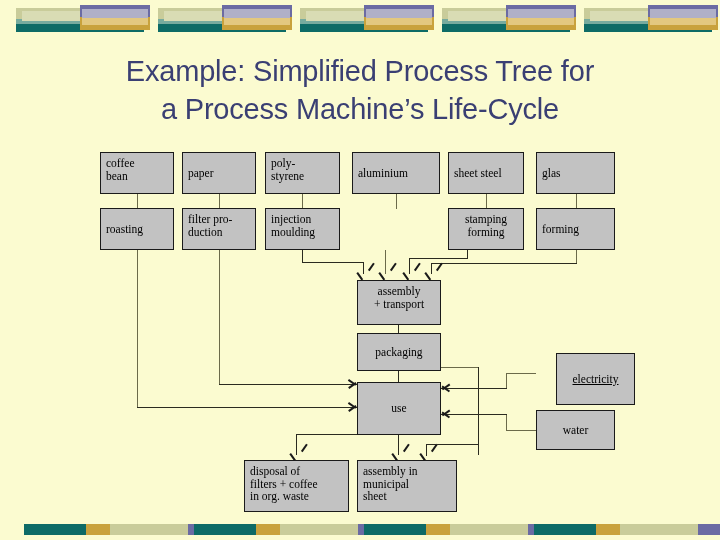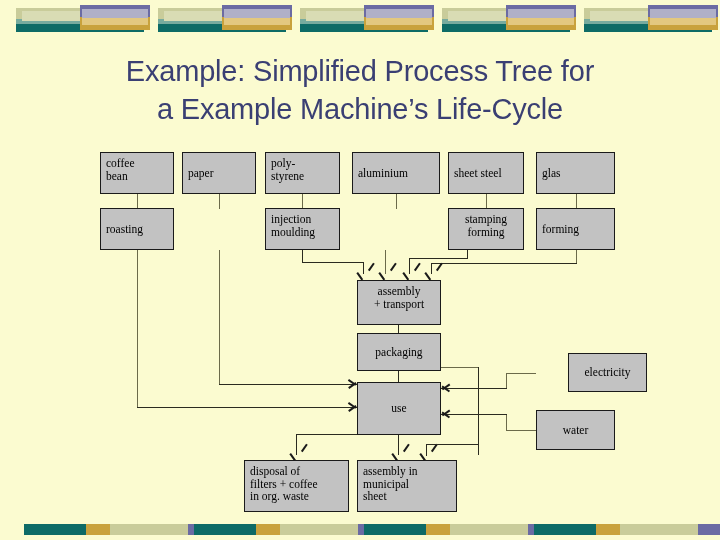--- a/index.html
+++ b/index.html
@@ -156,21 +156,21 @@
   <div class="deco-unit" style="left:648px;top:5px;width:70px;height:25px;">
     <div class="deco-seg" style="left:0;top:0;width:70px;height:12px;background:#6b6ba3;"></div>
     <div class="deco-seg" style="left:0;top:12px;width:70px;height:13px;background:#c9a23c;"></div>
     <div class="deco-seg" style="left:2px;top:4px;width:66px;height:9px;background:#b0b0c8;"></div>
     <div class="deco-seg" style="left:2px;top:13px;width:66px;height:7px;background:#e3c87f;"></div>
   </div>
 </div>
 
 <div class="title">
   <span class="tline">Example: Simplified Process Tree for</span>
-  <span class="tline">a Example Machine’s Life-Cycle</span>
+  <span class="tline">a Process Machine’s Life-Cycle</span>
 </div>
 
 <div class="diagram">
 
   <div class="ln v thin" style="left:137px;top:194px;height:15px;"></div>
   <div class="ln v thin" style="left:219px;top:194px;height:15px;"></div>
   <div class="ln v thin" style="left:302px;top:194px;height:15px;"></div>
   <div class="ln v thin" style="left:396px;top:194px;height:15px;"></div>
   <div class="ln v thin" style="left:486px;top:194px;height:15px;"></div>
   <div class="ln v thin" style="left:576px;top:194px;height:15px;"></div>
@@ -278,20 +278,24 @@
   <div class="node vmid" style="left:448px;top:152px;width:76px;height:42px;">
     <span>sheet steel</span>
   </div>
   <div class="node vmid" style="left:536px;top:152px;width:79px;height:42px;">
     <span>glas</span>
   </div>
 
   <div class="node vmid" style="left:100px;top:208px;width:74px;height:42px;">
     <span>roasting</span>
   </div>
+  <div class="node" style="left:182px;top:208px;width:74px;height:42px;">
+    <span>filter pro-</span>
+    <span>duction</span>
+  </div>
   <div class="node" style="left:265px;top:208px;width:75px;height:42px;">
     <span>injection</span>
     <span>moulding</span>
   </div>
   <div class="node ctr" style="left:448px;top:208px;width:76px;height:42px;">
     <span>stamping</span>
     <span>forming</span>
   </div>
   <div class="node vmid" style="left:536px;top:208px;width:79px;height:42px;">
     <span>forming</span>
@@ -301,21 +305,21 @@
     <span>assembly</span>
     <span>+ transport</span>
   </div>
   <div class="node vmid ctr" style="left:357px;top:333px;width:84px;height:38px;">
     <span>packaging</span>
   </div>
   <div class="node vmid ctr" style="left:357px;top:382px;width:84px;height:53px;">
     <span>use</span>
   </div>
 
-  <div class="node vmid ctr" style="left:568px;top:353px;width:79px;height:39px;">
+  <div class="node vmid ctr" style="left:556px;top:353px;width:79px;height:52px;text-decoration:underline;">
     <span>electricity</span>
   </div>
   <div class="node" style="left:244px;top:460px;width:105px;height:52px;">
     <span>disposal of</span>
     <span>filters + coffee</span>
     <span>in org. waste</span>
   </div>
 
   <div class="node vmid ctr" style="left:536px;top:410px;width:79px;height:40px;">
     <span>water</span>

